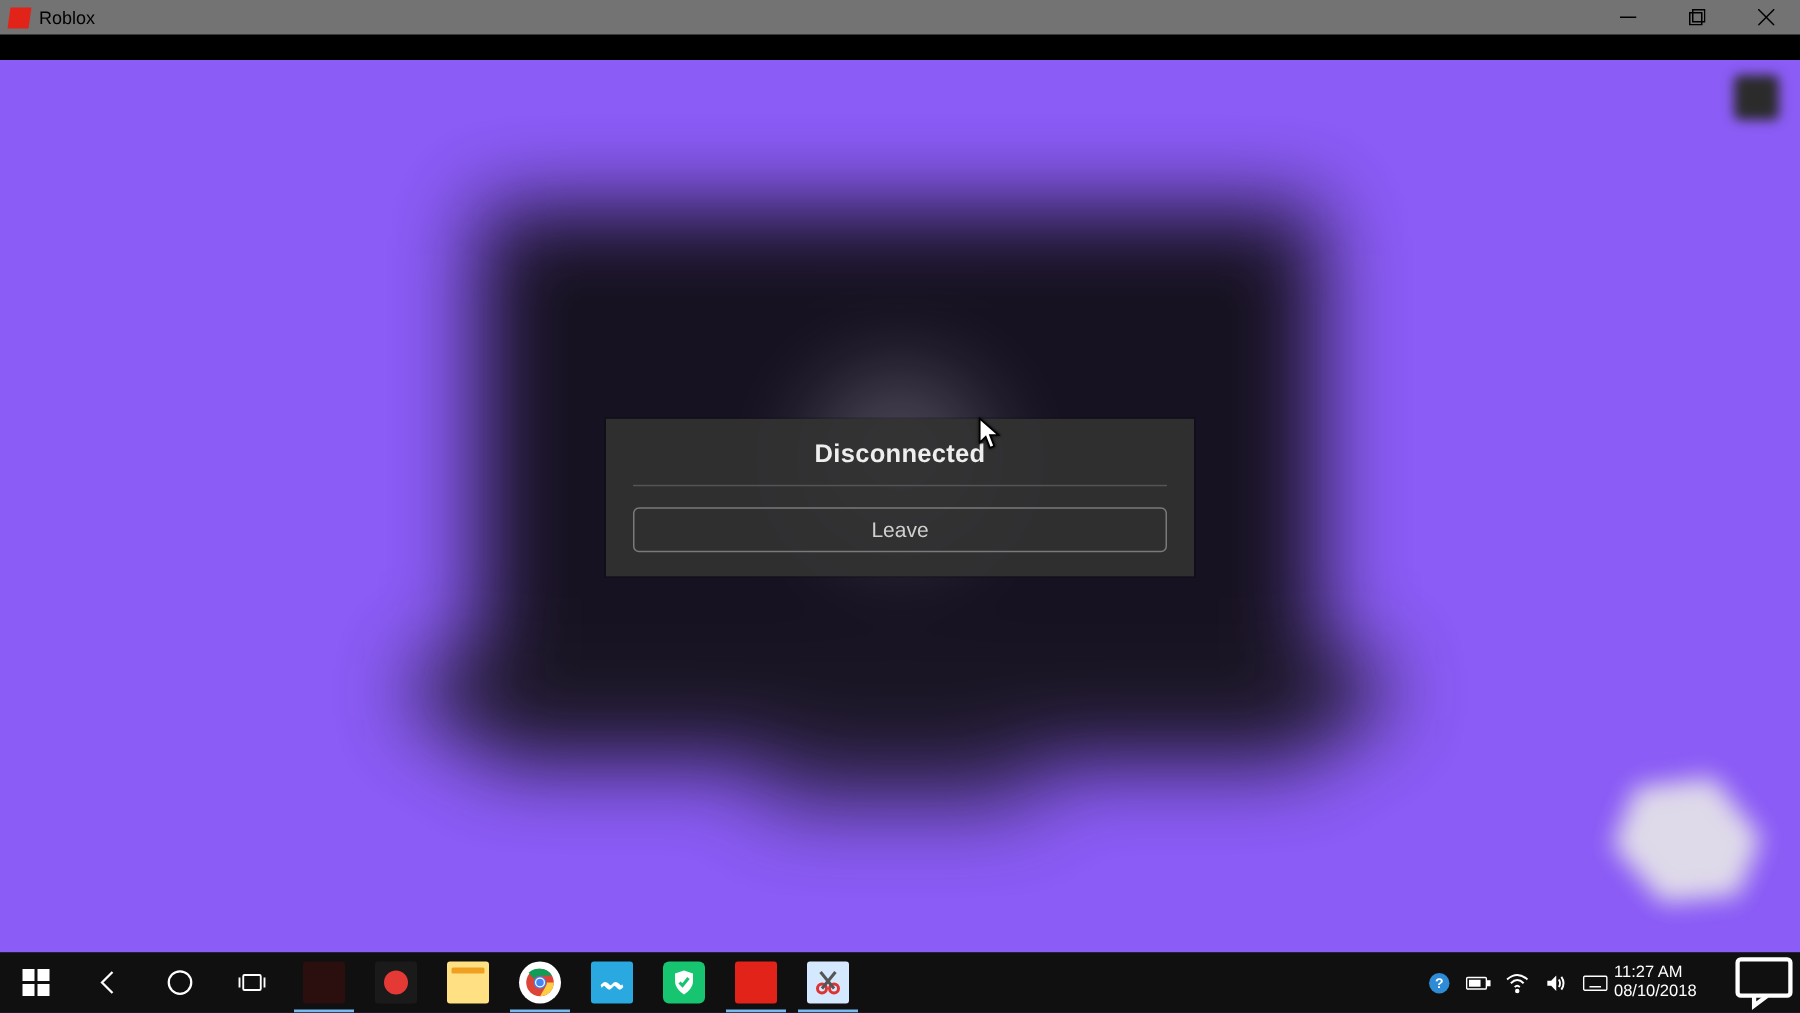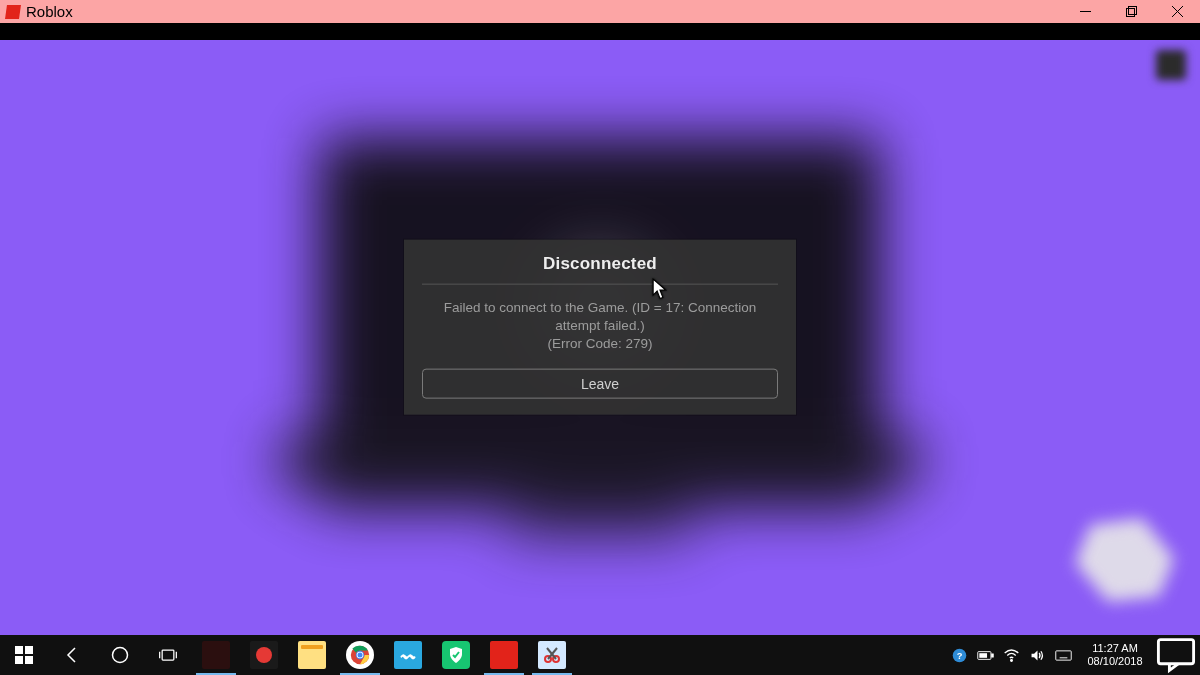--- a/index.html
+++ b/index.html
@@ -2,22 +2,22 @@
 <html><head>
 <meta charset="utf-8">
 <style>
   * { box-sizing: border-box; margin: 0; padding: 0; font-family: "Segoe UI", Arial, sans-serif; }
   html, body { width: 1200px; height: 675px; overflow: hidden; background: #000; }
   .screen { position: relative; width: 1200px; height: 675px; }
 
   
   .titlebar {
     position: absolute; top: 0; left: 0; right: 0; height: 23px;
-    background: #fca5a5; display: flex; align-items: center;
-    padding-left: 6px; font-size: 15px; color: #000;
+    background: #737373; display: flex; align-items: center;
+    padding-left: 6px; font-size: 12px; color: #000;
   }
   .titlebar .appicon {
     width: 14px; height: 14px; margin-right: 6px;
     background: #e2231a; transform: skewX(-8deg);
   }
   .titlebar .title { flex: 0 0 auto; }
   .titlebar .spacer { flex: 1 1 auto; }
   .winctl { width: 46px; height: 23px; display: flex; align-items: center; justify-content: center; }
   .winctl svg { width: 11px; height: 11px; stroke: #000; stroke-width: 1; fill: none; }
 
@@ -101,21 +101,21 @@
   .tb-left { display:flex; align-items:stretch; }
   .tb-item { width:48px; display:flex; align-items:center; justify-content:center; position:relative; }
   .tb-item.active::after{
     content:""; position:absolute; left:4px; right:4px; bottom:0; height:2px; background:#76b9ed;
   }
   .tb-item svg { width:20px; height:20px; }
   .tb-spacer { flex:1 1 auto; }
   .tb-tray { display:flex; align-items:center; gap:0; padding-right:2px; }
   .tray-ic { width:26px; height:40px; display:flex; align-items:center; justify-content:center; }
   .tray-ic svg { width:17px; height:17px; }
-  .tb-clock { width:78px; display:flex; flex-direction:column; align-items:center; justify-content:center; font-size:11px; line-height:1.15; }
+  .tb-clock { width:78px; display:flex; flex-direction:column; align-items:flex-start; justify-content:center; font-size:11px; line-height:1.15; }
   .tb-notif { width:44px; display:flex; align-items:center; justify-content:center; }
 
   
   .tile { width:28px; height:28px; border-radius:2px; display:flex; align-items:center; justify-content:center; font-size:14px; font-weight:bold; }
   .t-red    { background:#2b0f0f; }
   .t-rec    { background:#1a1a1a; }
   .t-rec .dot{ width:16px; height:16px; border-radius:50%; background:#e53935; }
   .t-files  { background:#ffe082; position:relative; }
   .t-files::before{content:"";position:absolute;top:4px;left:3px;width:22px;height:4px;background:#f0a020;border-radius:1px;}
   .t-chrome { background:#fff; border-radius:50%; }
@@ -159,24 +159,20 @@
       <div class="bg-sub1"></div>
       <div class="bg-sub2"></div>
     </div>
     <div class="settings-ghost"></div>
     <div class="bg-cube">
         <div class="face"></div>
       </div>
 
     <div class="modal">
       <h1>Disconnected</h1>
-      <div class="msg">
-        <span>Failed to connect to the Game. (ID = 17: Connection attempt failed.)</span><br>
-        <span>(Error Code: 279)</span>
-      </div>
       <div class="btns">
         <button class="btn-leave">Leave</button>
       </div>
     </div>
 
     <div class="cursor">
       <svg viewBox="0 0 14 20">
           <path d="M1 1 L1 15 L4.5 11.5 L7 18 L9.5 17 L7 10.5 L12 10.5 Z" fill="#fff" stroke="#000" stroke-width="1"></path>
         </svg>
     </div>

